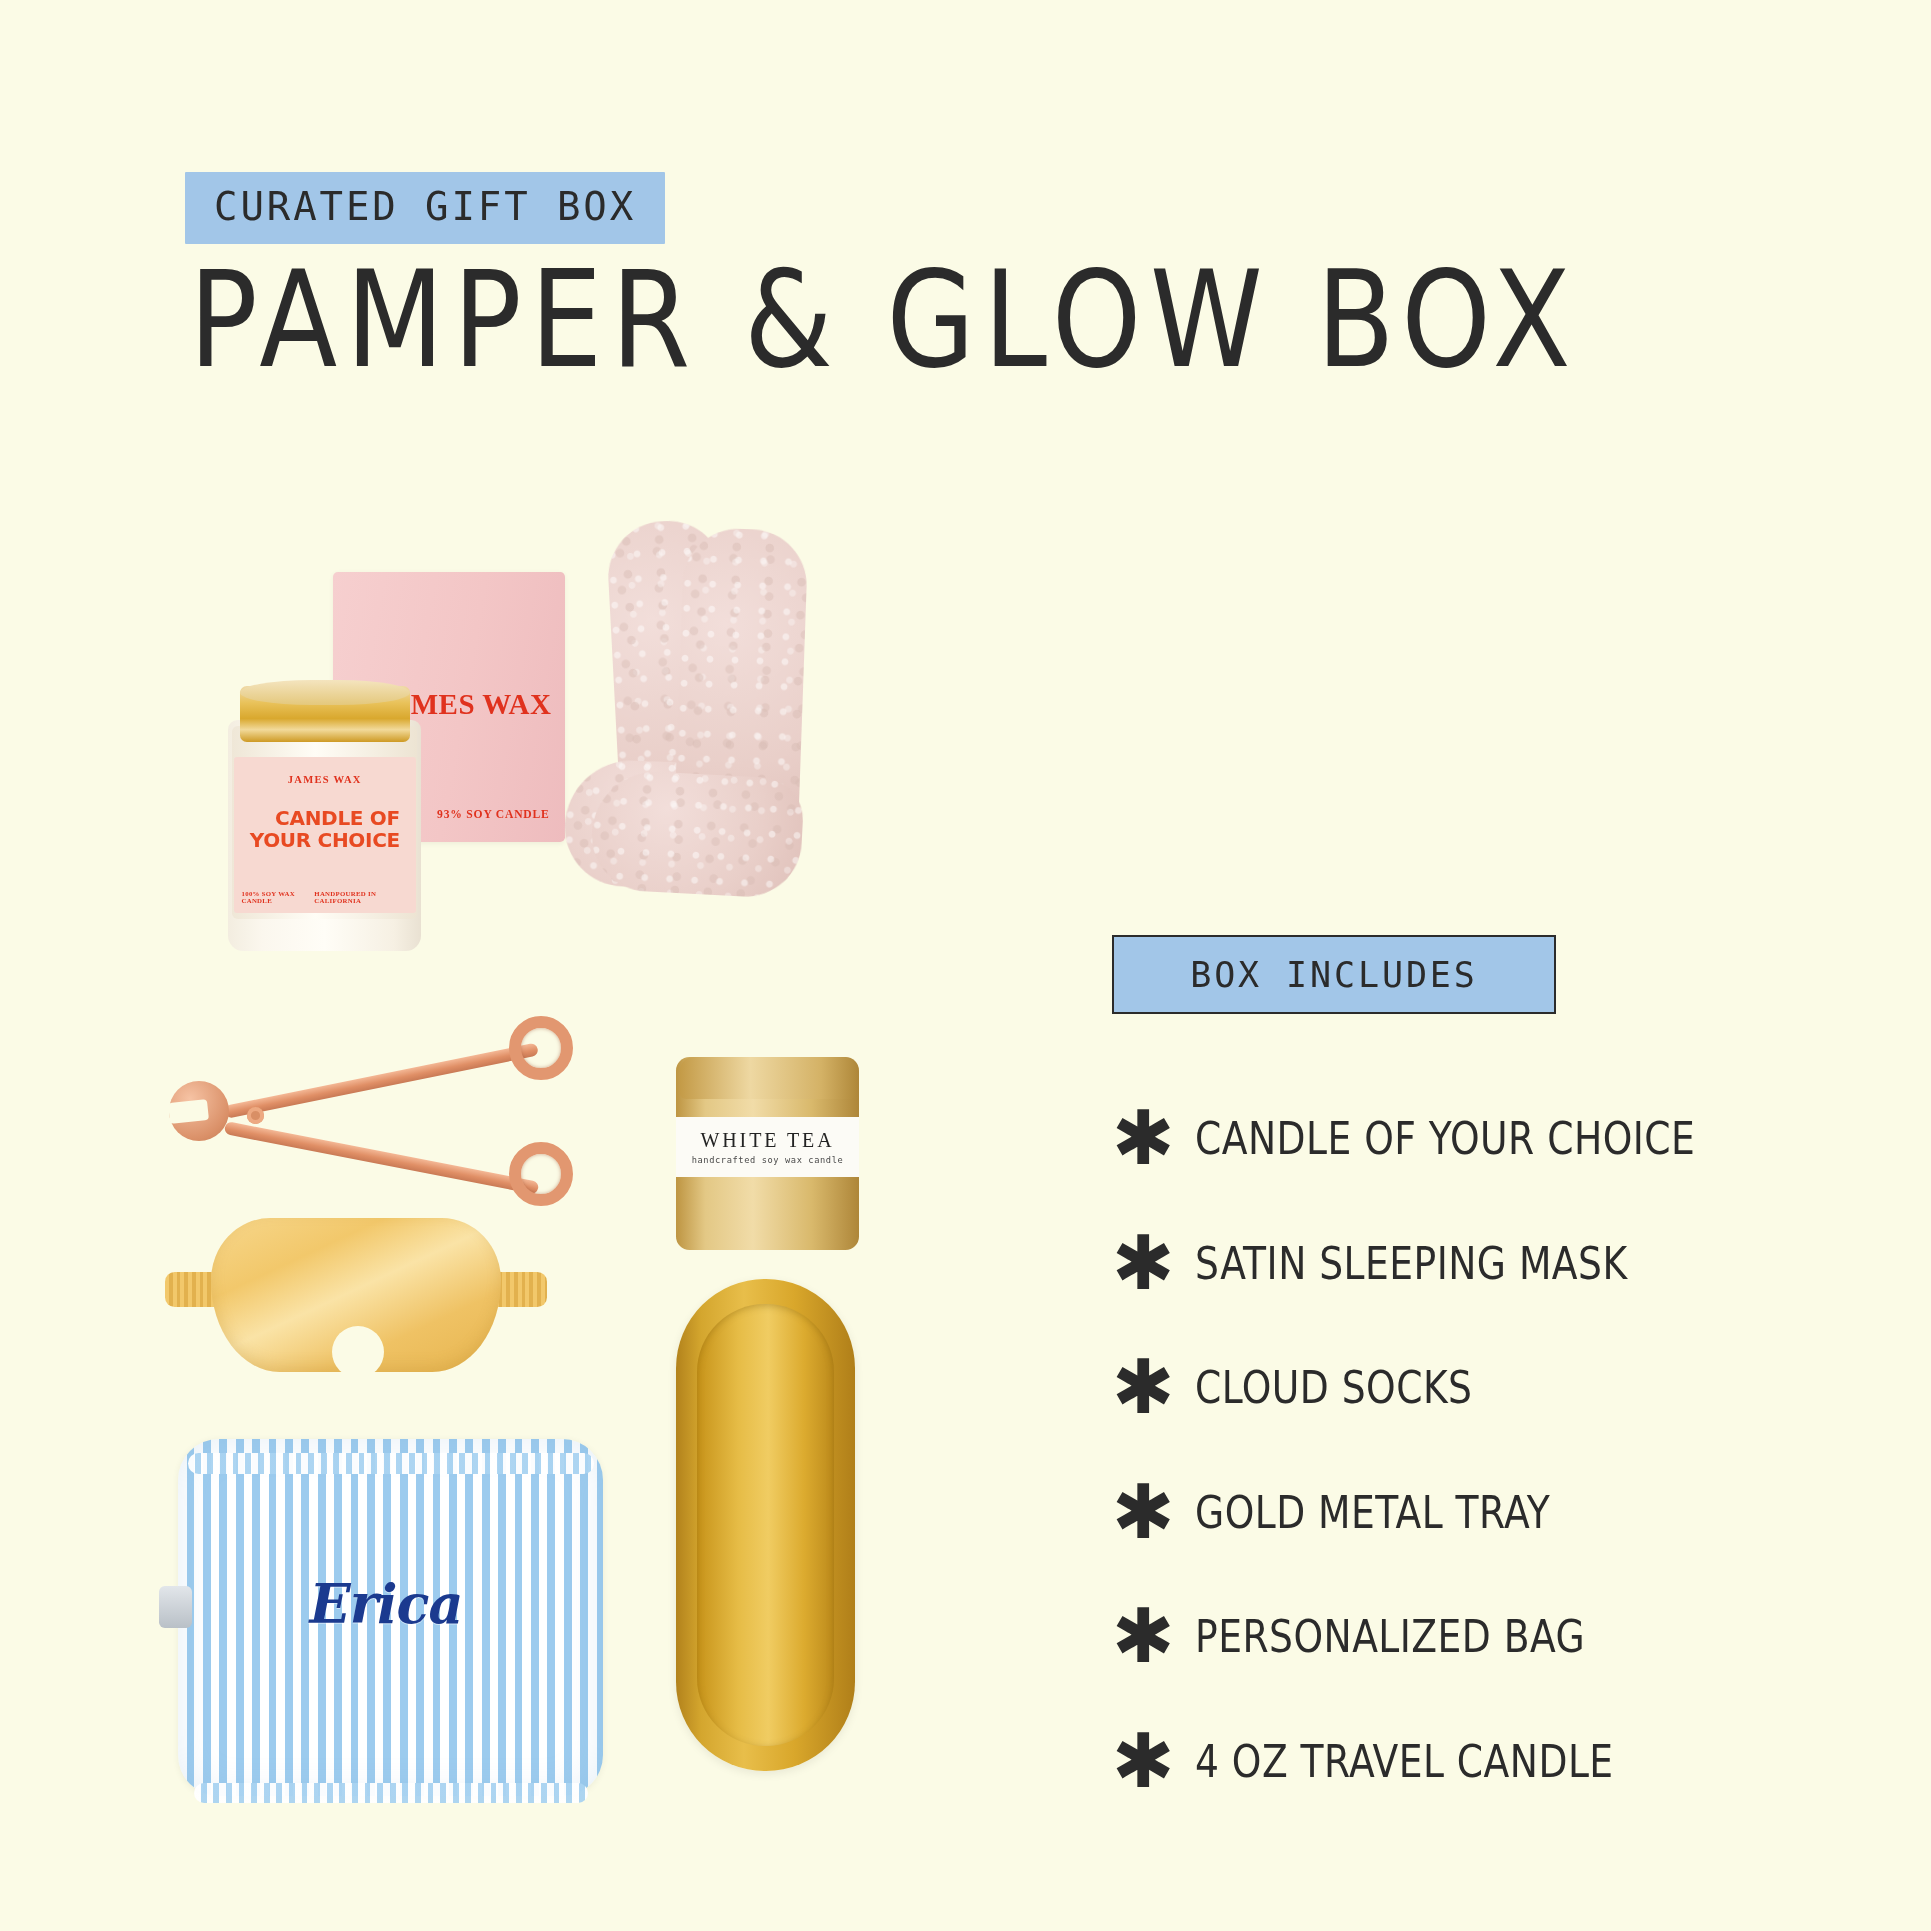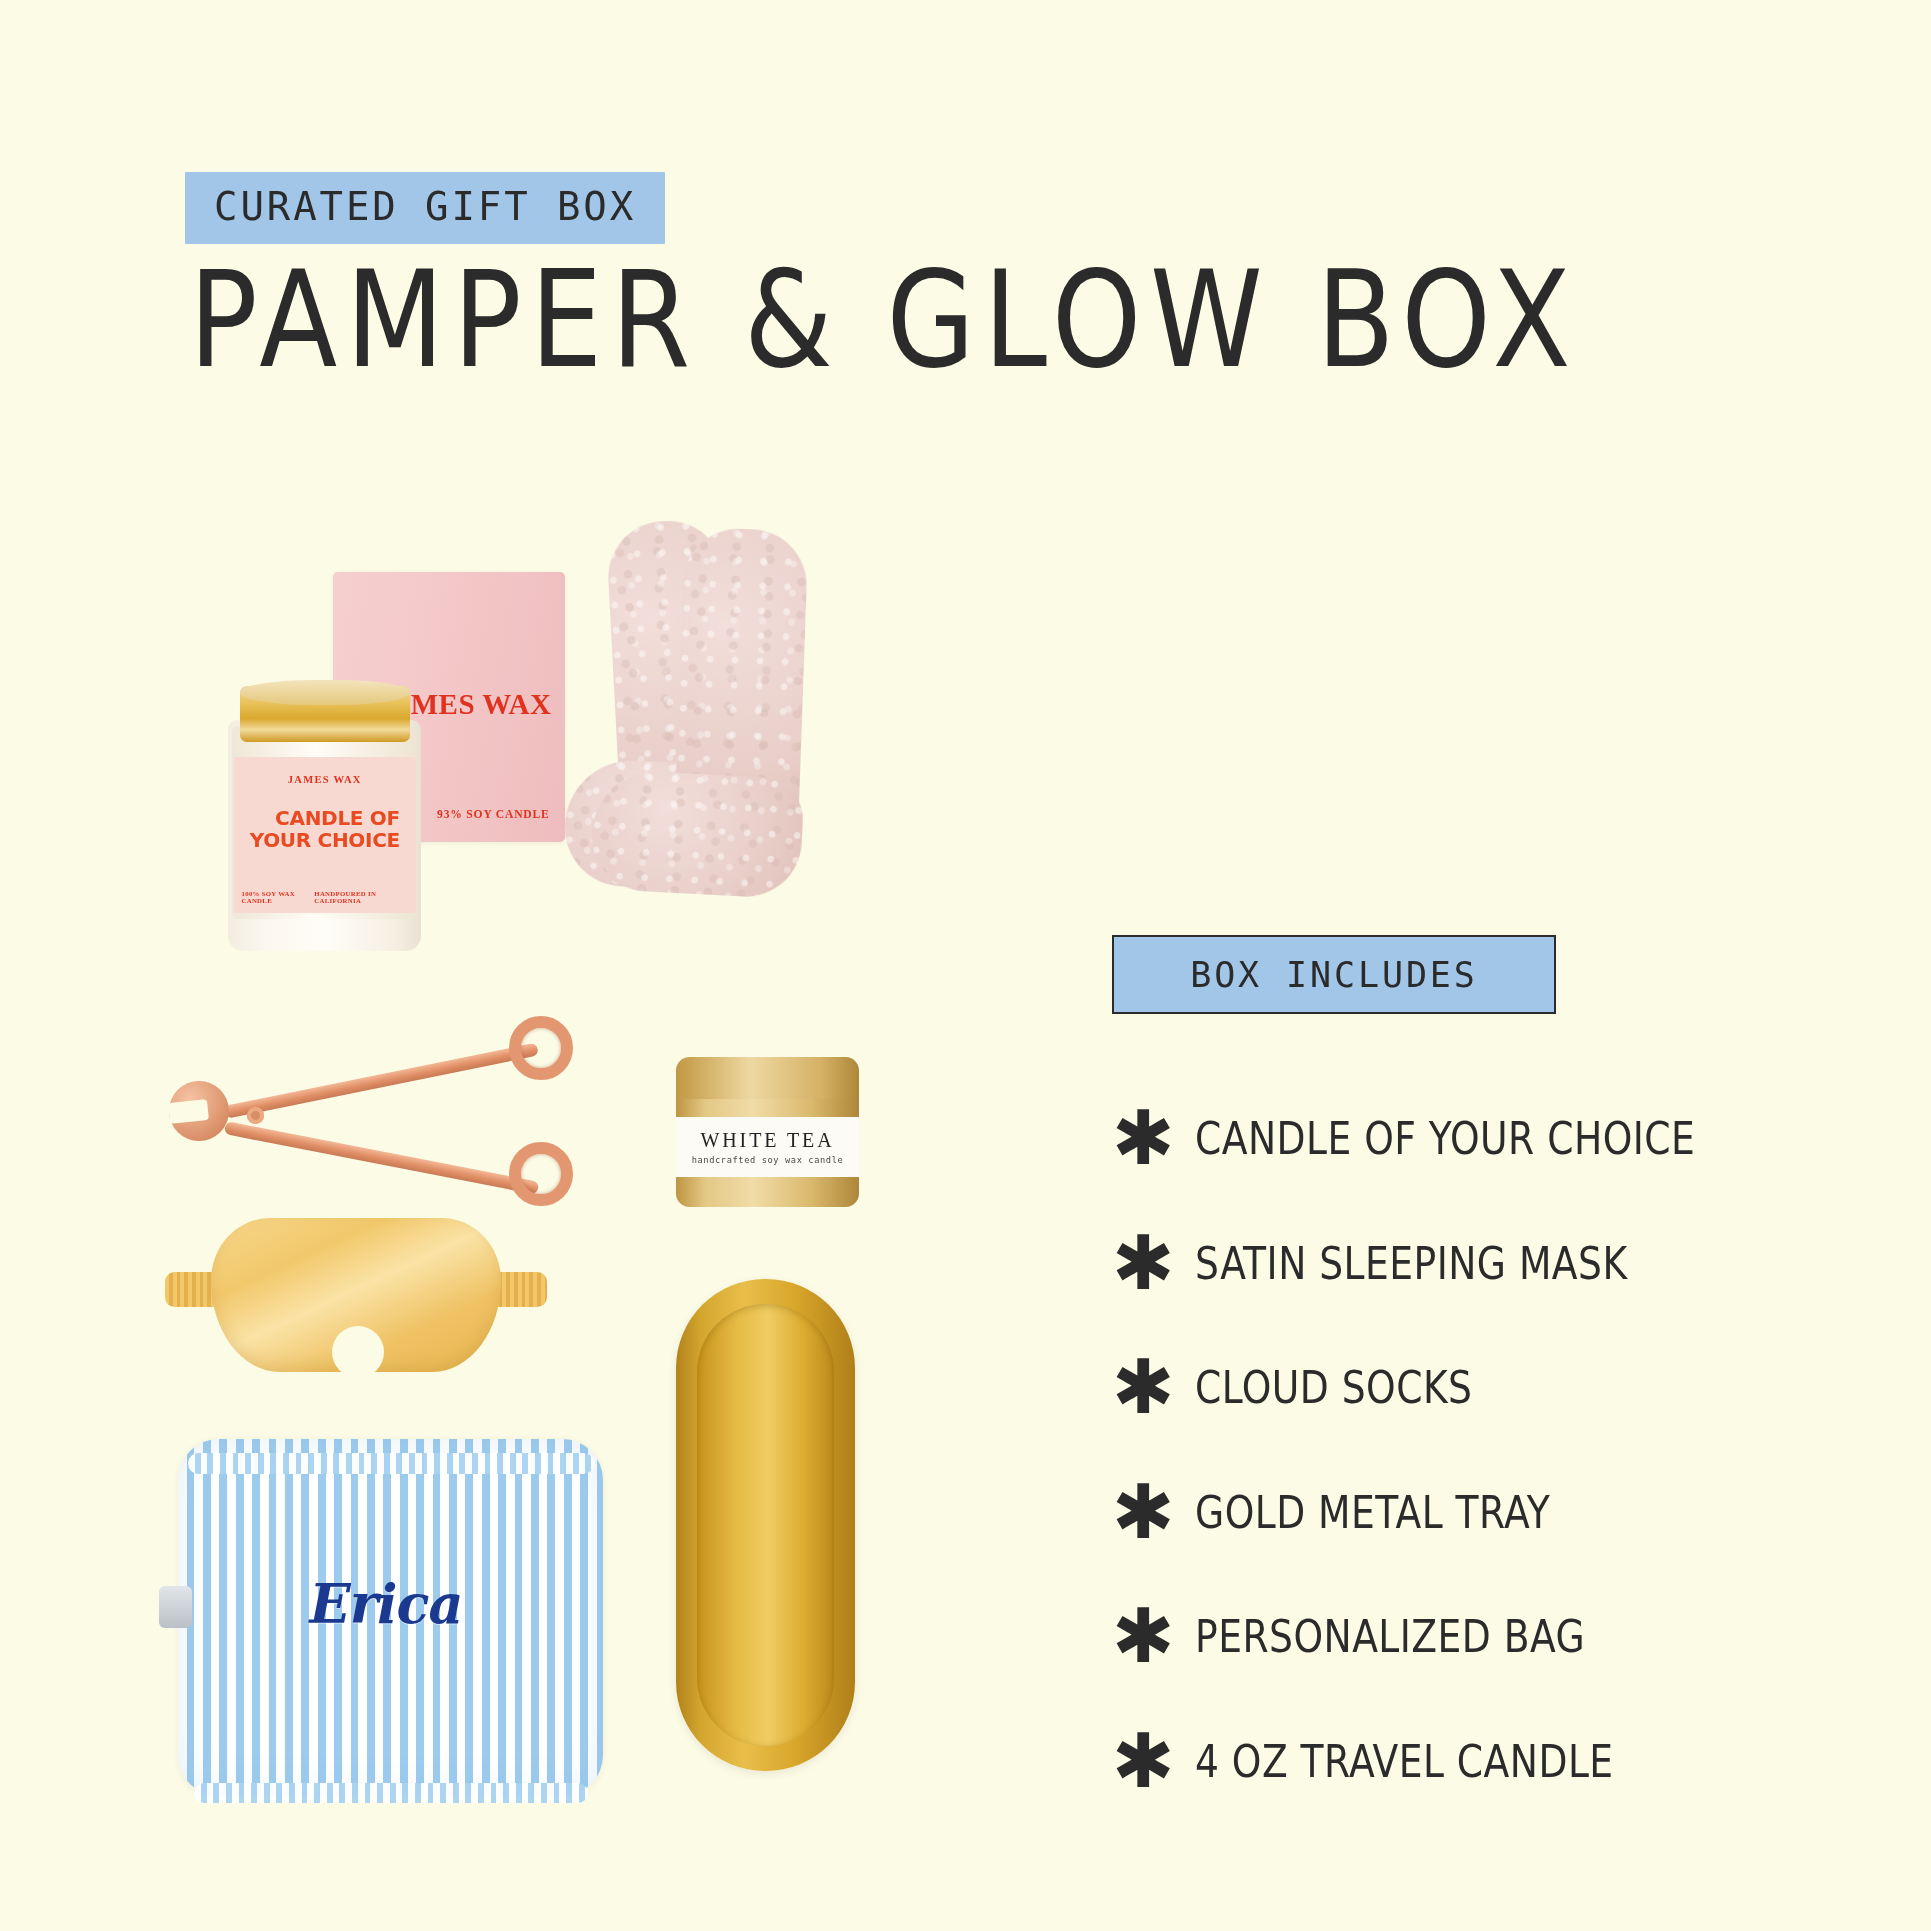--- a/index.html
+++ b/index.html
@@ -147,21 +147,21 @@
   .mask-notch{ position:absolute; left:179px; top:114px; width:52px; height:52px;
     background:#FBFBE6; border-radius:50%;}
   .mask-strapL{ position:absolute; left:11.6px; top:60px; width:60px; height:35px;
     background:repeating-linear-gradient(90deg,#F2C86B 0 3.9px,#E2B14E 3.9px 7.7px);
     border-radius:9.7px;}
   .mask-strapR{ position:absolute; right:11.6px; top:60px; width:60px; height:35px;
     background:repeating-linear-gradient(90deg,#F2C86B 0 3.9px,#E2B14E 3.9px 7.7px);
     border-radius:9.7px;}
 
   
-  .tin{ left:676px; top:1057px; width:183px; height:150px; }
+  .tin{ left:676px; top:1057px; width:183px; height:193px; }
   .tin-body{ position:absolute; inset:0;
     background:linear-gradient(90deg,#BE9542 0%,#E3C885 16%,#F1DCA8 42%,#D9B96C 74%,#AE8639 100%);
     border-radius:13.5px;}
   .tin-lid{ position:absolute; left:3.9px; top:0; width:176px; height:42px;
     background:linear-gradient(90deg,#C49B47,#EED8A2 40%,#D4B266 80%,#B18A3C);
     border-radius:13.5px 13.5px 5.8px 5.8px;}
   .tin-label{ position:absolute; left:0; top:60px; width:183px; height:60px;
     background:#FCFBF6; display:flex; flex-direction:column;
     align-items:center; justify-content:center;}
   .tin-label .t-main{ font-family:"Liberation Serif",serif; font-size:20px;

